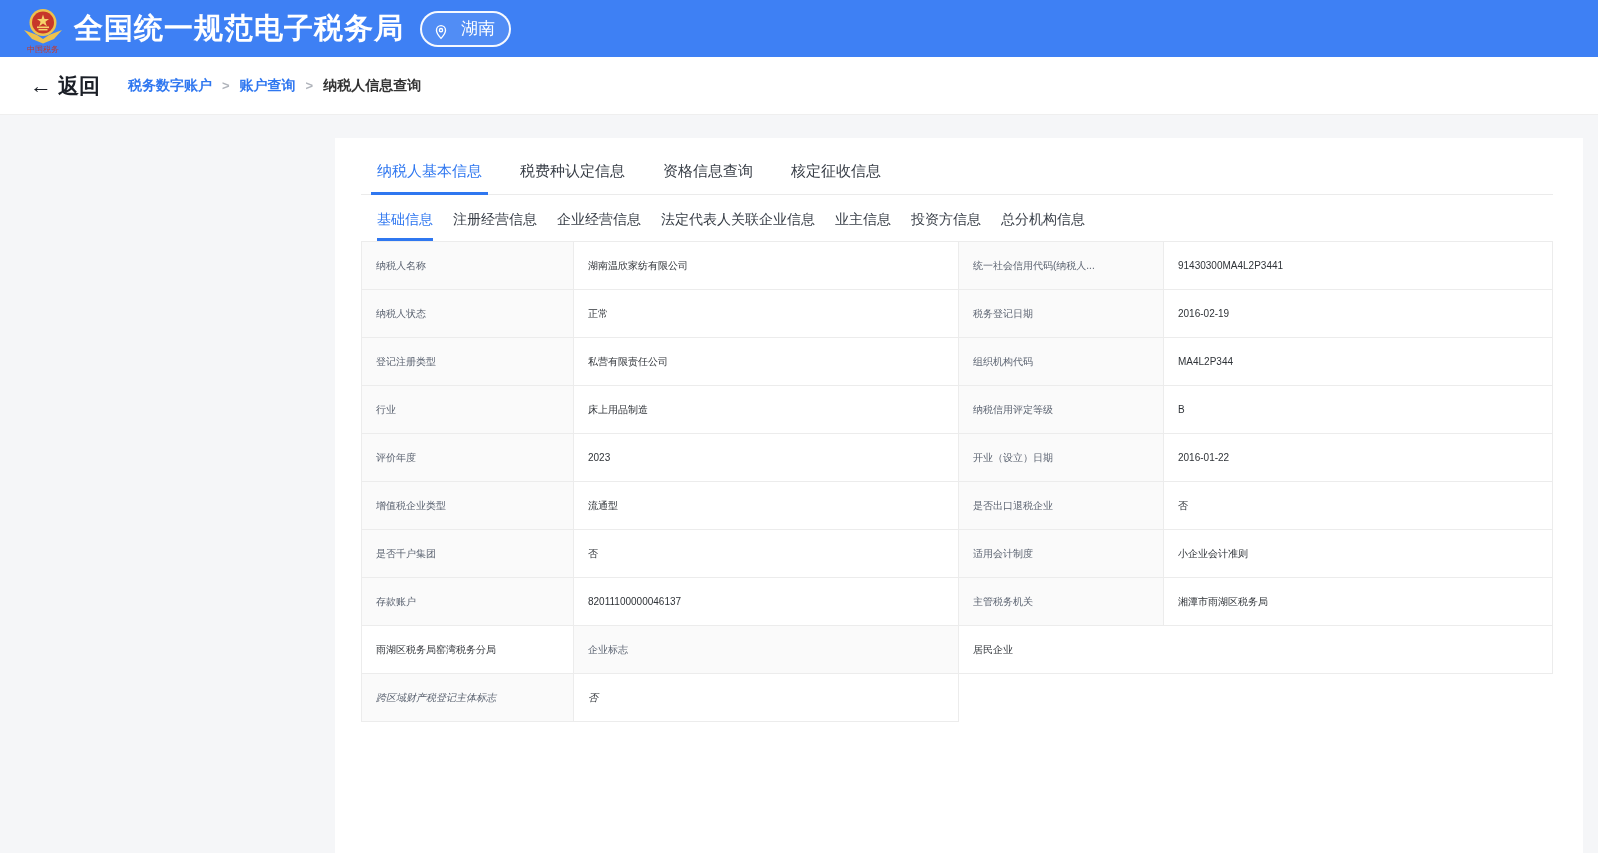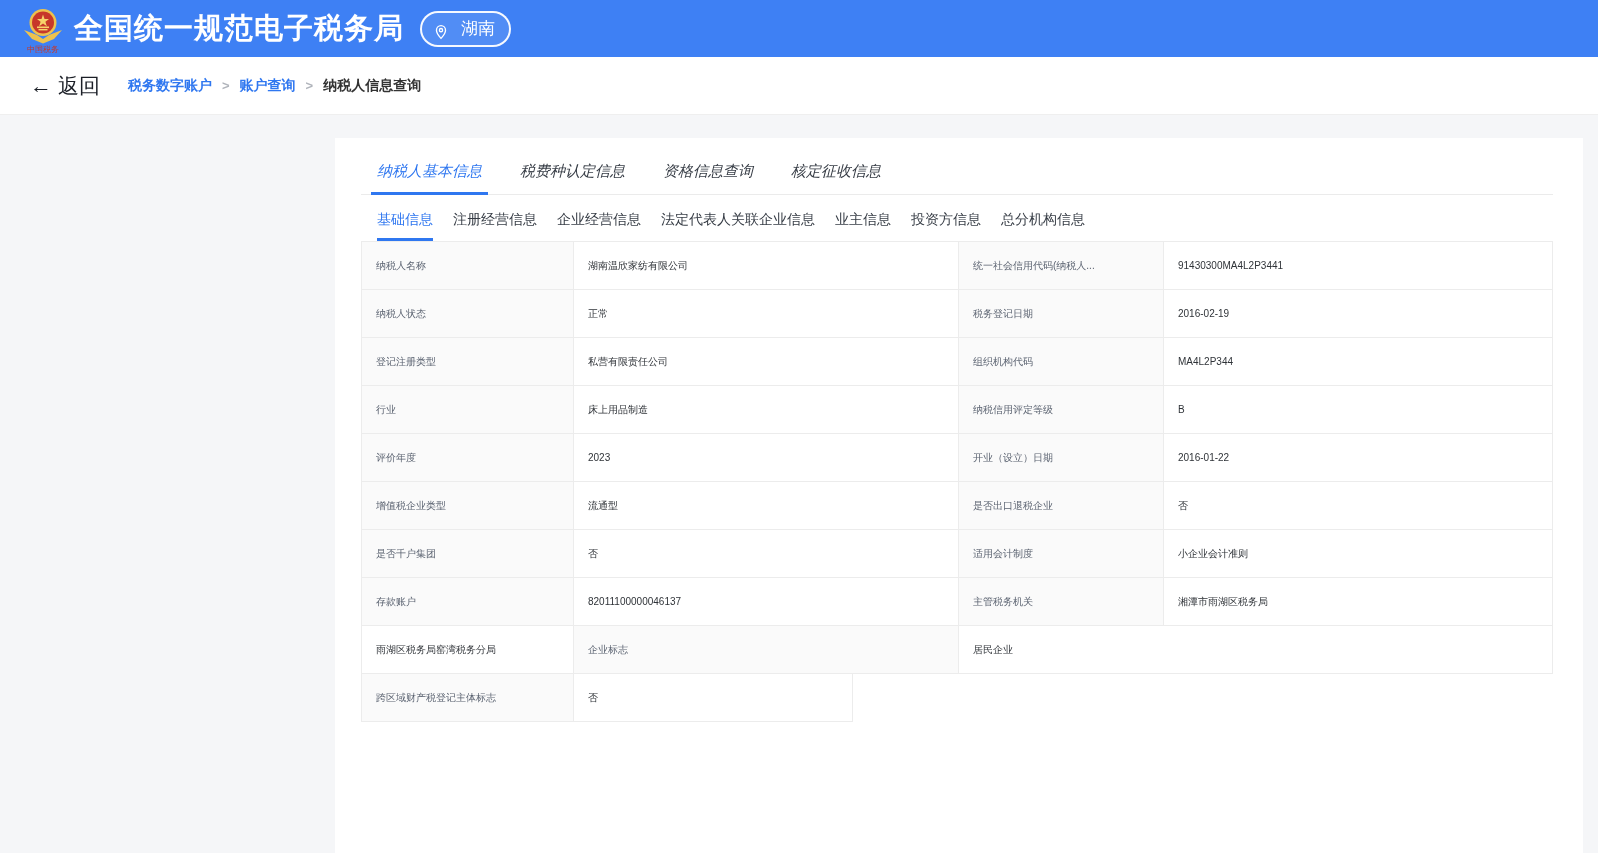--- a/index.html
+++ b/index.html
@@ -22,47 +22,47 @@
   .region-pill{margin-left:16px;display:flex;align-items:flex-end;gap:12px;
     border:2px solid rgba(255,255,255,.95);border-radius:999px;padding:4px 14px 5px 11px;
     background:rgba(255,255,255,.10);cursor:pointer;}
   .region-pill span{color:#fff;font-size:17px;}
 
   
   .breadcrumb-bar{height:58px;background:#fff;border-bottom:1px solid #efefef;
     display:flex;align-items:center;padding-left:30px;}
   .back{display:flex;align-items:center;gap:6px;cursor:pointer;color:#1b1f27;}
   .back .arrow{font-size:22px;line-height:1;}
-  .back .txt{font-size:21px;font-weight:400;}
+  .back .txt{font-size:21px;font-weight:700;}
   .crumbs{display:flex;align-items:center;margin-left:28px;font-size:14px;font-weight:bold;}
   .crumb-link{color:var(--accent);cursor:pointer;}
   .crumb-current{color:#333;}
   .crumb-sep{color:#b0b4bb;margin:0 10px;font-size:13px;}
 
   
   .main{height:738px;background:var(--page-bg);position:relative;}
   .card{position:absolute;left:335px;right:15px;top:23px;bottom:0;background:#fff;
     padding:0 30px 0 26px;}
 
   
-  .primary-tabs{display:flex;gap:38px;padding:24px 0 0 16px;border-bottom:1px solid #ebebeb;font-style:italic;}
+  .primary-tabs{display:flex;gap:38px;padding:24px 0 0 16px;border-bottom:1px solid #ebebeb;}
   .p-tab{font-size:15px;color:#363c45;padding-bottom:13px;cursor:pointer;position:relative;}
   .p-tab.active{color:var(--accent);font-weight:500;}
   .p-tab.active::after{content:"";position:absolute;left:-6px;right:-6px;bottom:-1px;height:3px;background:var(--accent);}
 
   
   .secondary-tabs{display:flex;gap:20px;padding:16px 0 0 16px;}
   .s-tab{font-size:14px;color:#363c45;padding-bottom:9px;cursor:pointer;}
   .s-tab.active{color:var(--accent);border-bottom:3px solid var(--accent);}
 
   
   .info-table{width:1192px;border-top:1px solid var(--border);}
   .t-row{display:grid;grid-template-columns:212px 385px 205px 1fr;
     border-bottom:1px solid var(--border);border-left:1px solid var(--border);border-right:1px solid var(--border);}
-  .t-row.half{width:492px;grid-template-columns:212px 1fr;}
+  .t-row.half{width:598px;grid-template-columns:212px 1fr;font-style:italic;}
   .cell{height:47px;display:flex;align-items:center;padding-left:14px;font-size:10px;overflow:hidden;white-space:nowrap;text-align:center;}
   .cell.label{background:var(--label-bg);color:var(--label-fg);border-right:1px solid var(--border);}
   .cell.value{color:var(--value-fg);}
   .cell.value.inner{border-right:1px solid var(--border);}
 </style>
 </head>
 <body>
 
 <div class="header">
   <div class="logo">

